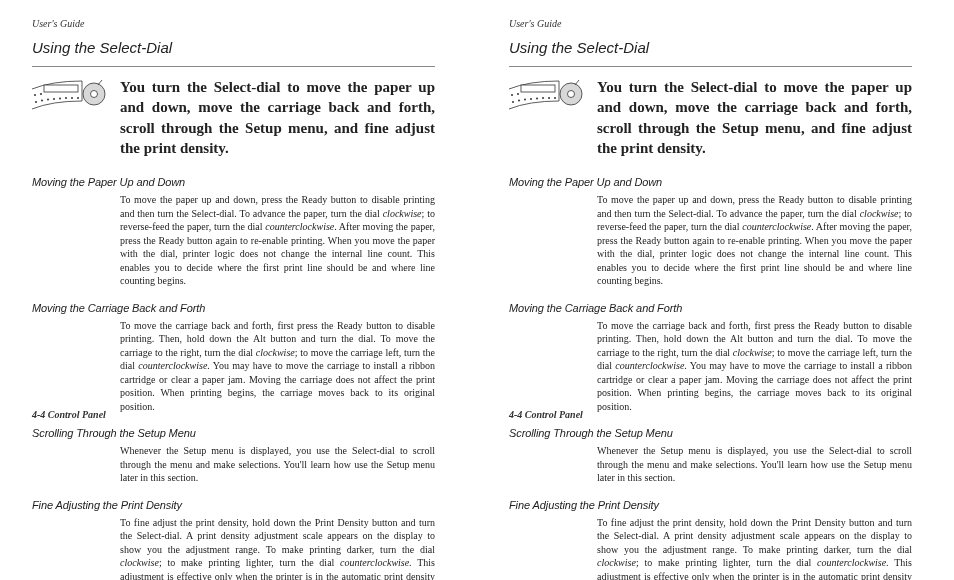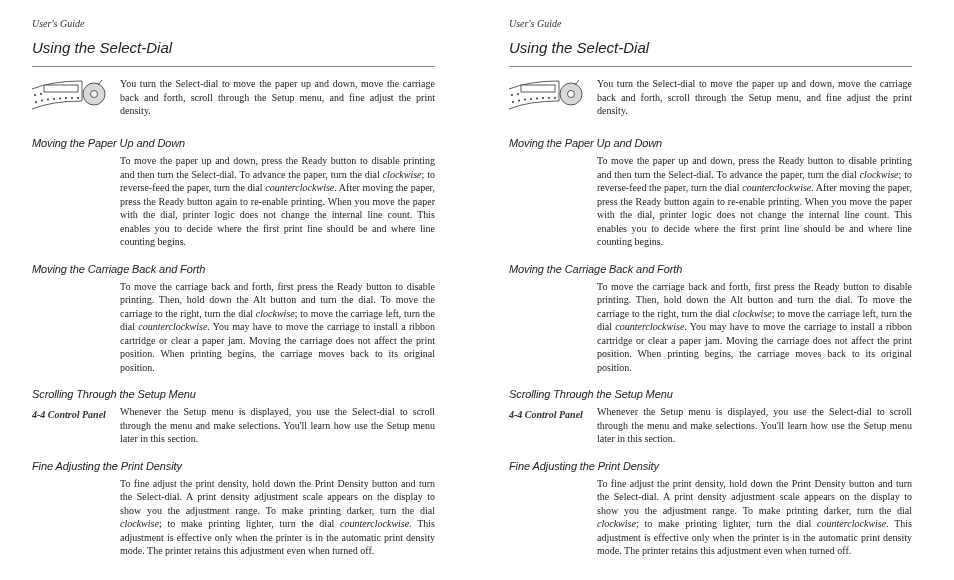--- a/index.html
+++ b/index.html
@@ -38,23 +38,24 @@
   .intro-row {
     display: flex;
     gap: 10px;
     margin-bottom: 10px;
   }
   .dial-icon {
     flex: 0 0 78px;
     height: 42px;
   }
   .intro-text {
-    font-size: 10px;
+    font-size: 15px;
     line-height: 1.35;
     text-align: justify;
+    font-weight: bold;
   }
   .subhead {
     font-style: italic;
     font-size: 11px;
     font-weight: 400;
     margin-top: 8px;
     margin-bottom: 5px;
     font-family: Arial, Helvetica, sans-serif;
     letter-spacing: -0.1px;
   }

